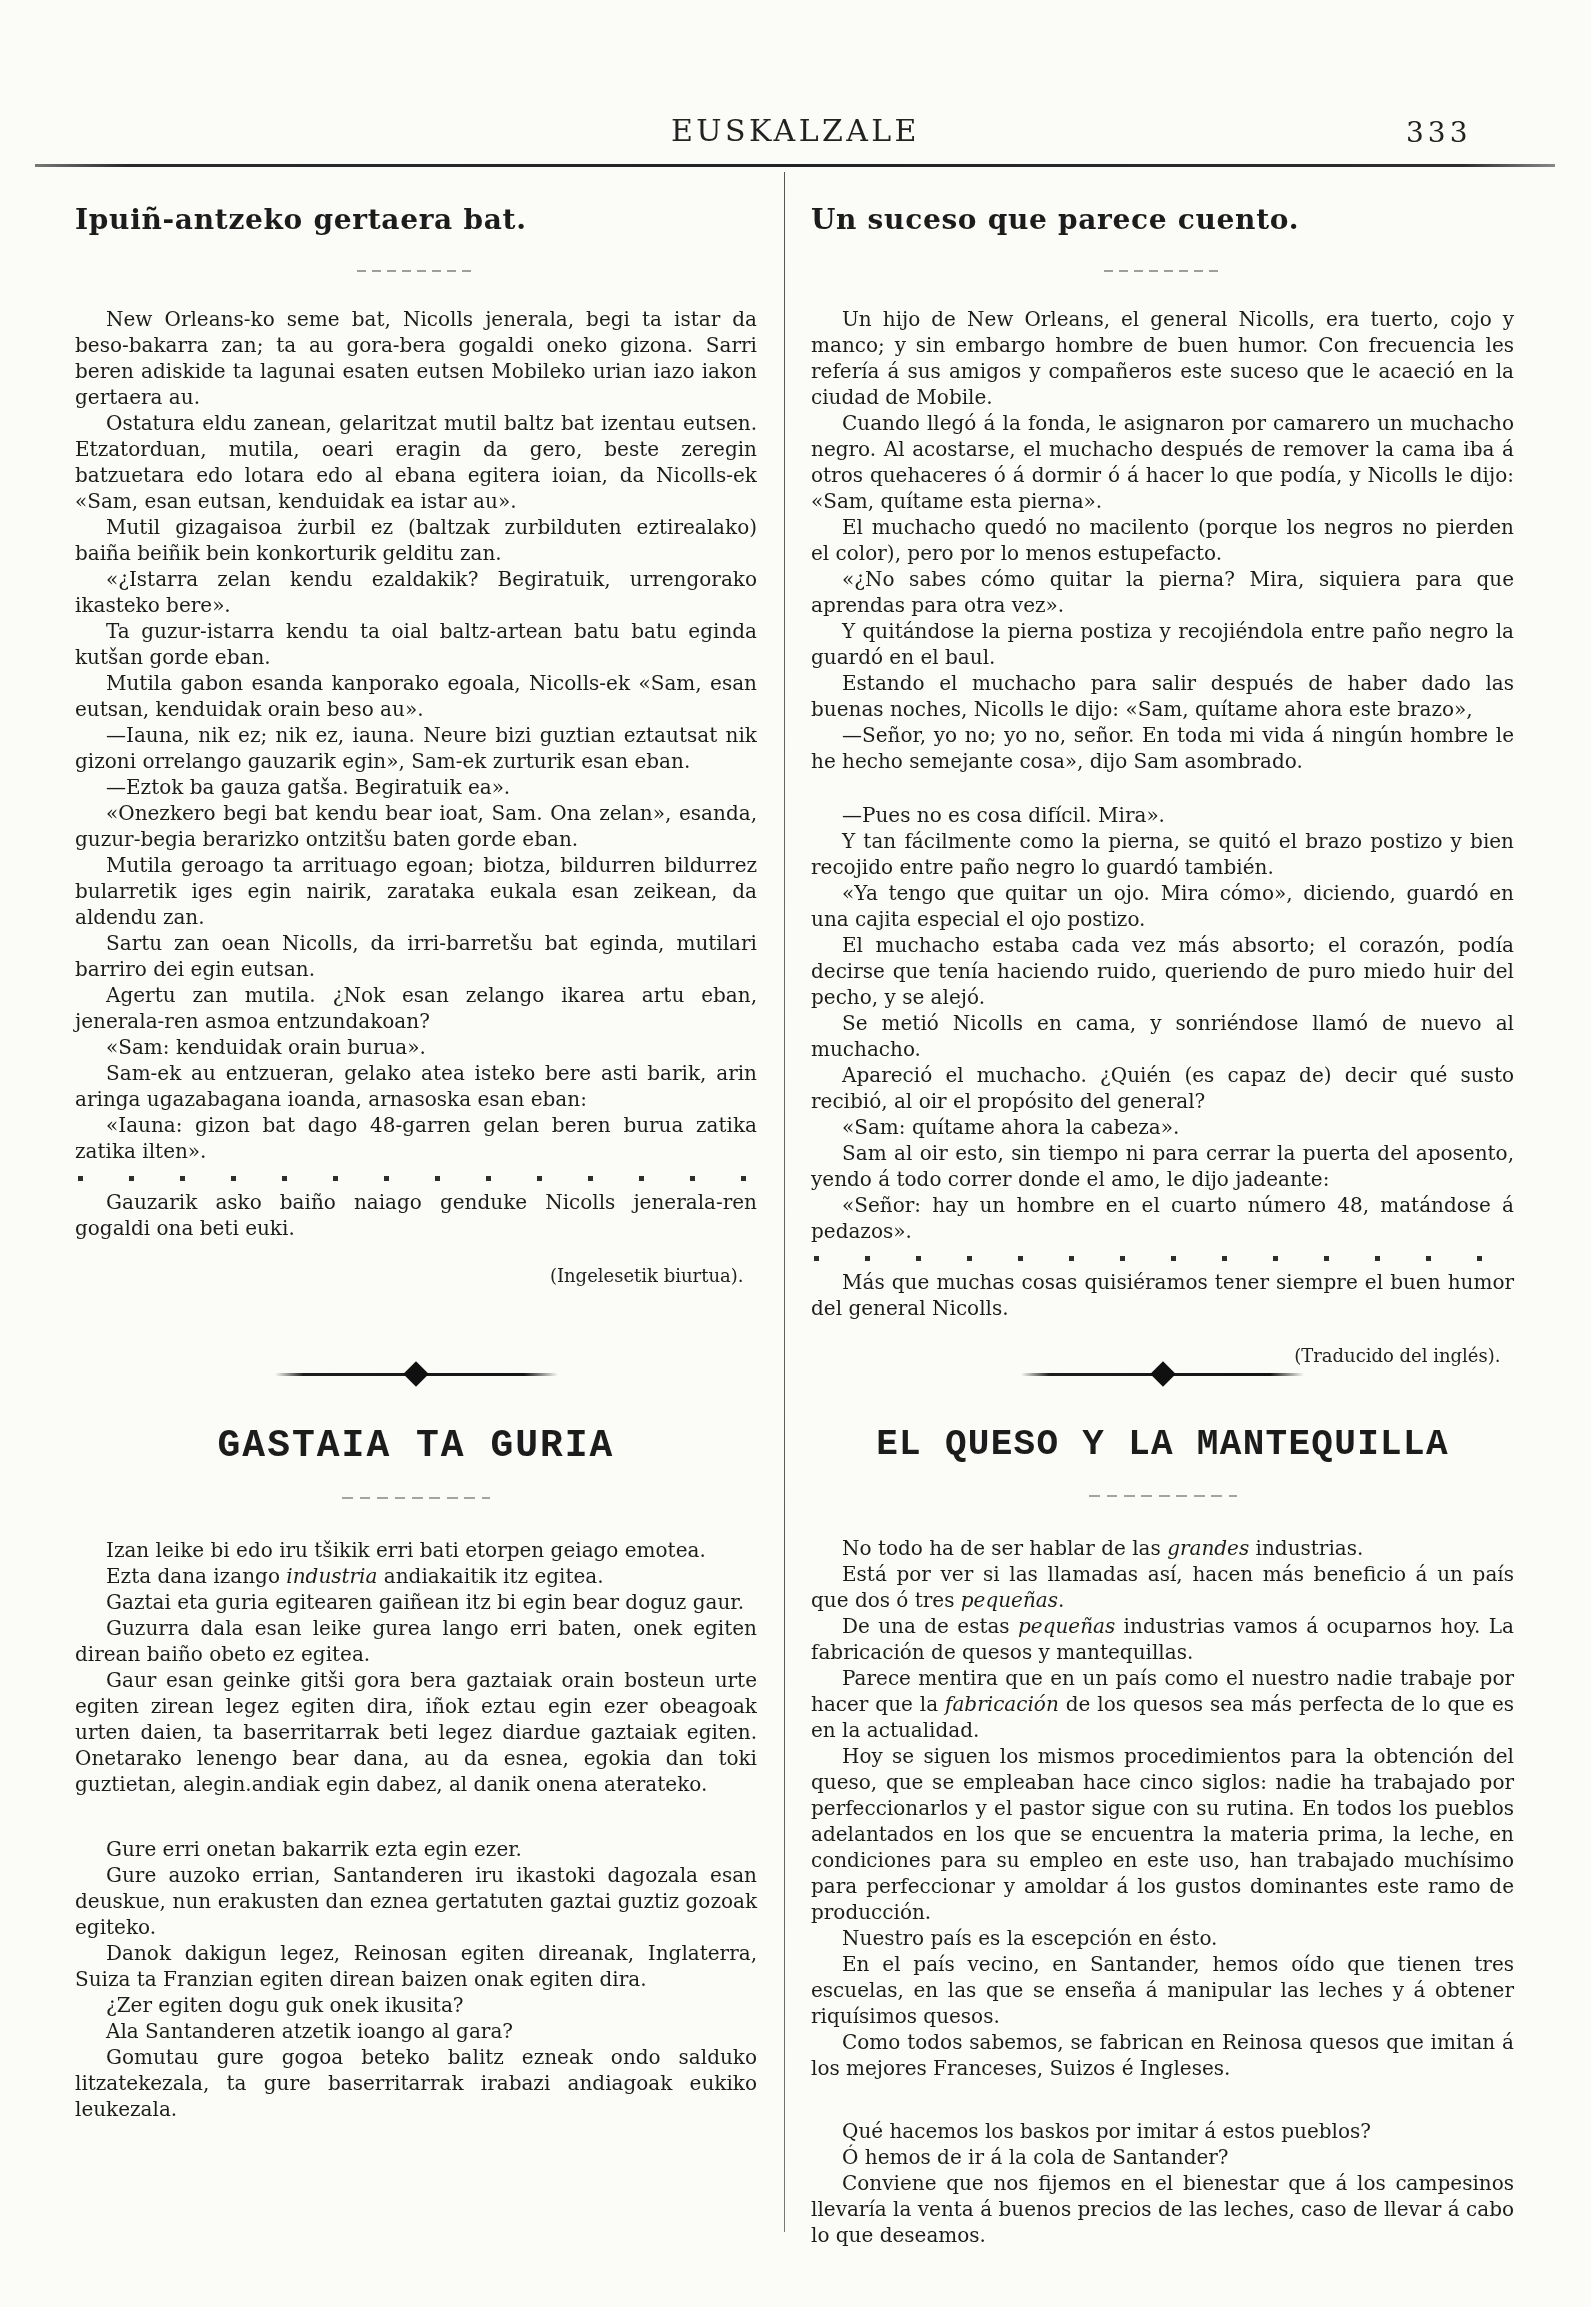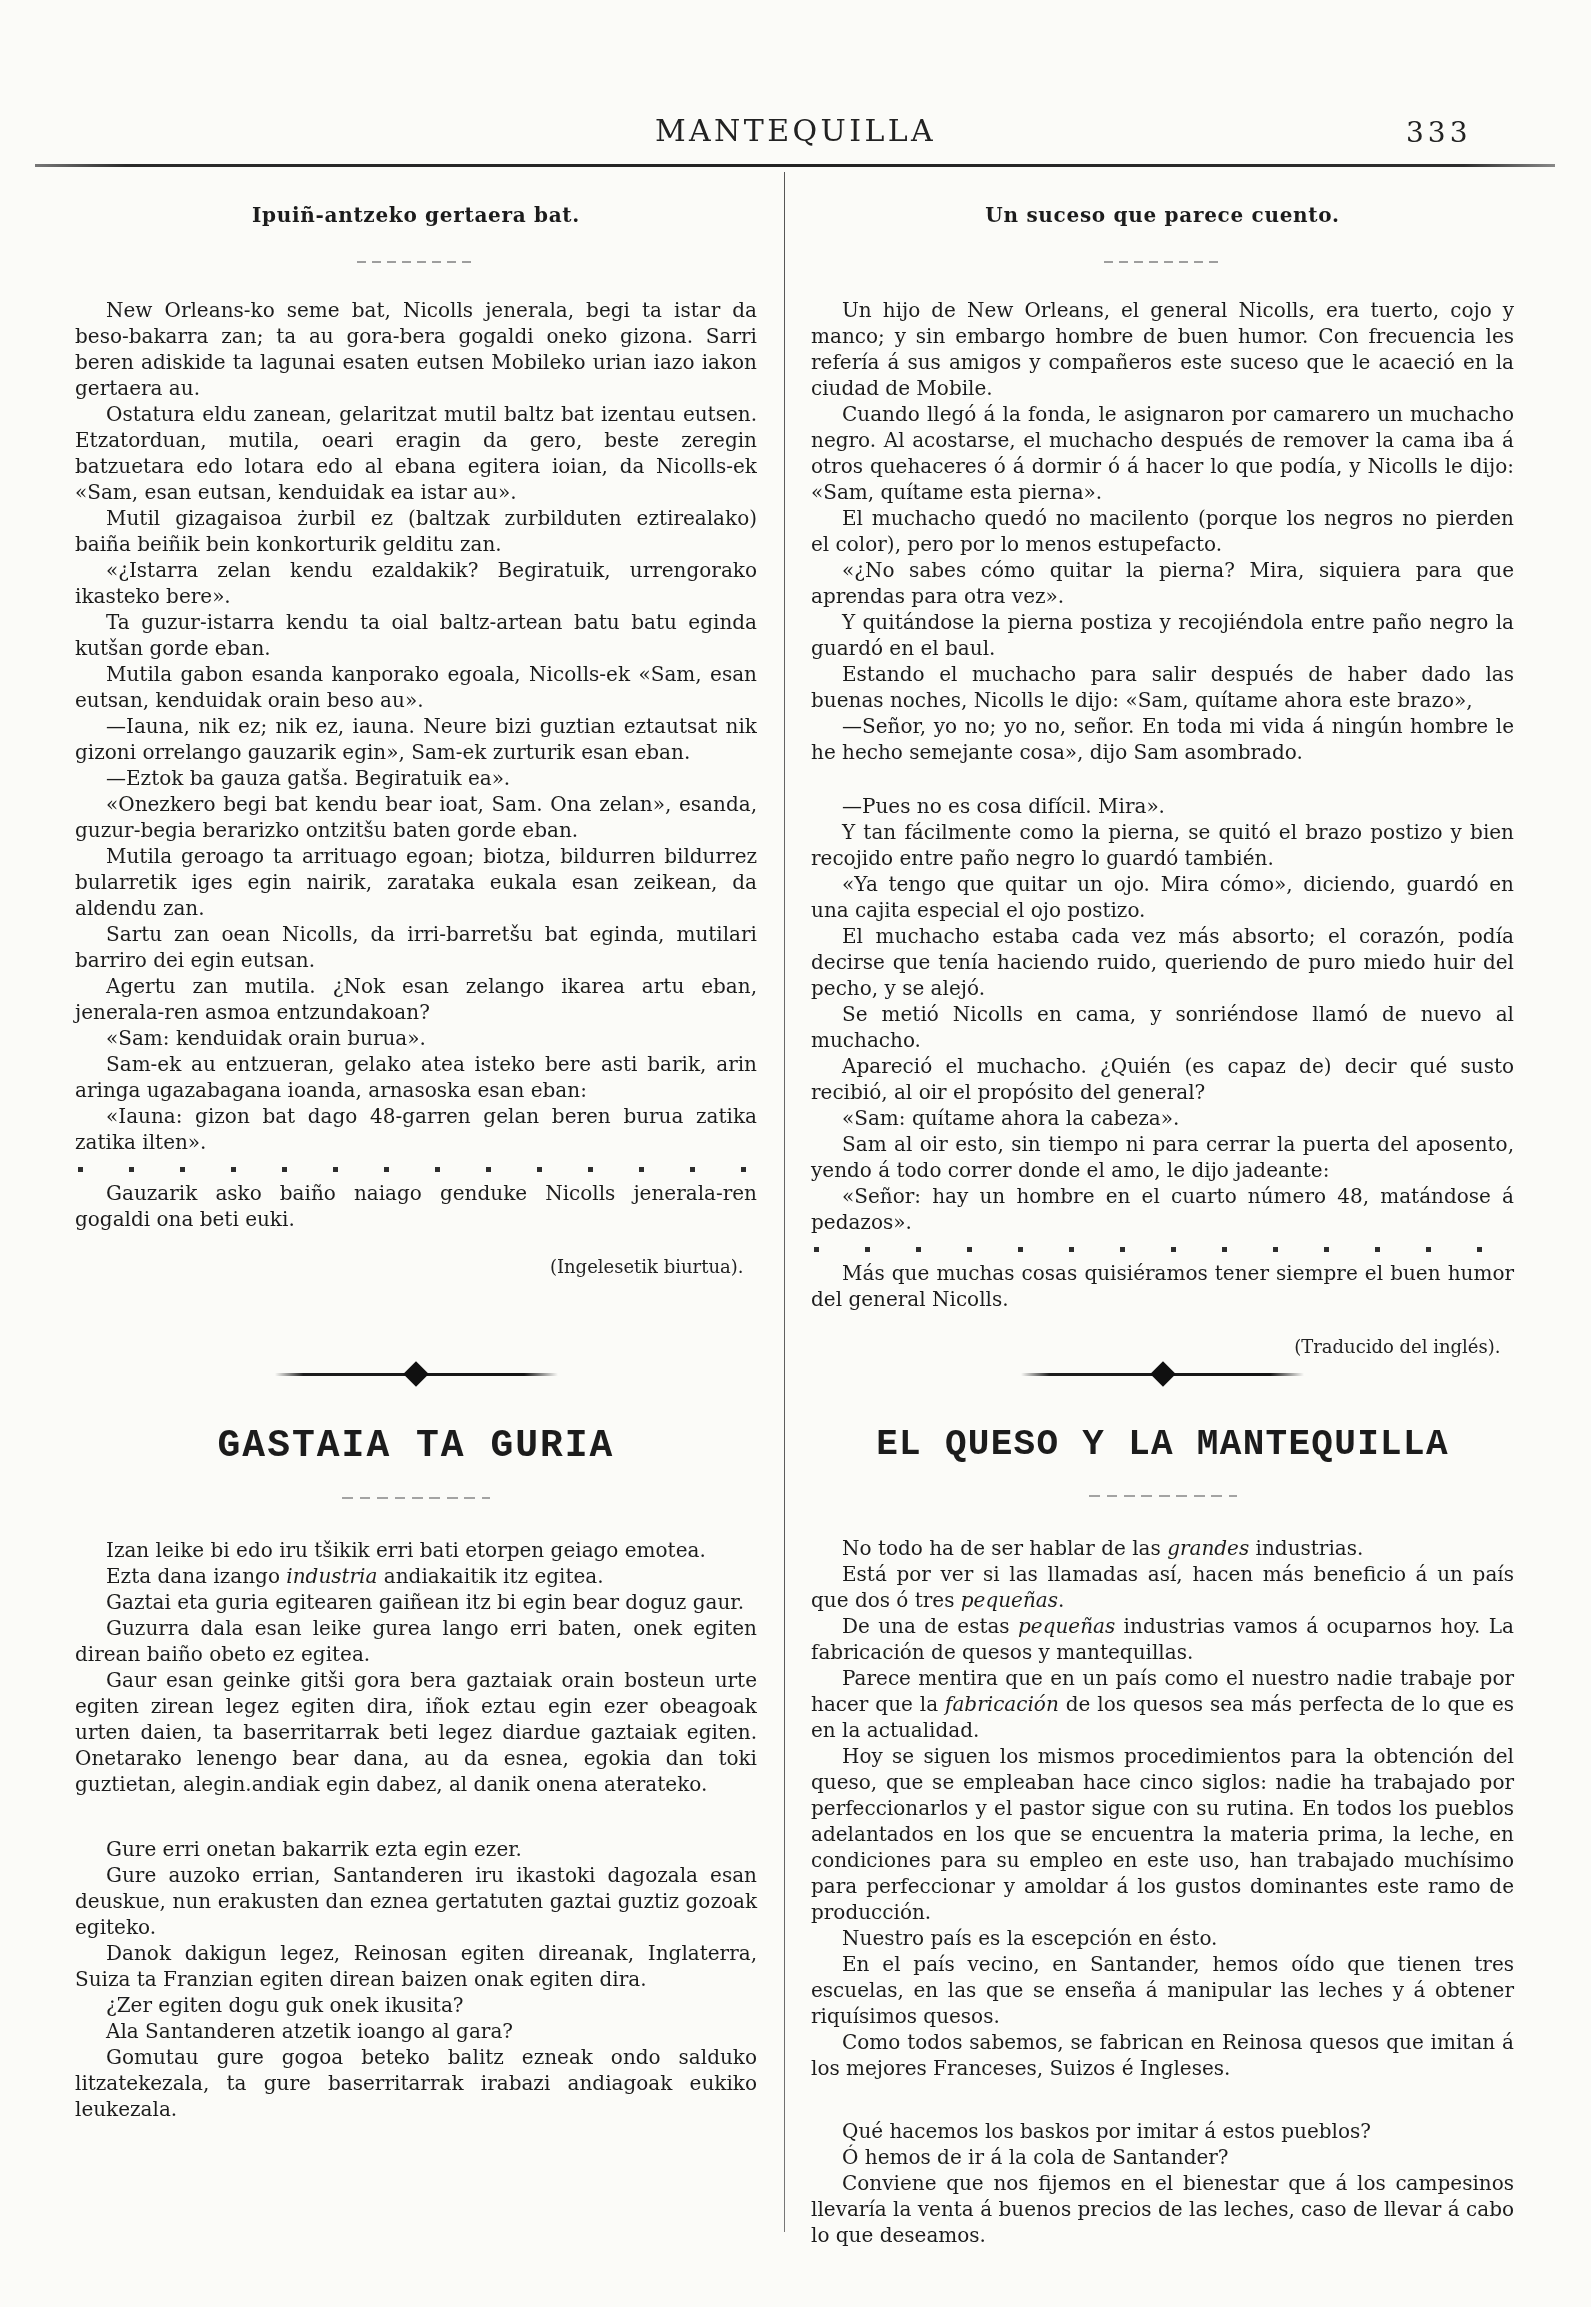--- a/index.html
+++ b/index.html
@@ -26,22 +26,22 @@
     position:absolute;top:172px;left:784px;width:1.3px;height:2060px;
     background:linear-gradient(to bottom,#555 0,#6a6a6a 40%,#585858 70%,#777 100%);
   }
   .col-block{position:absolute;}
   .story-left{top:194px;left:75px;width:682px;}
   .story-right{top:194px;left:811px;width:703px;}
   .article-left{top:1344px;left:75px;width:682px;}
   .article-right{top:1344px;left:811px;width:703px;}
 
   .story-title{
-    margin:9.4px 0 0;text-align:center;
-    font-size:20px;font-weight:700;letter-spacing:0.7px;
+    margin:9.4px 0 0;
+    font-size:28px;font-weight:700;letter-spacing:0.7px;
   }
   .title-dash{
     width:118px;height:2px;margin:34px auto 0;
     background:repeating-linear-gradient(to right,#8d8d8d 0 9.4px,transparent 9.4px 15px);
     opacity:.85;
   }
   .paras{margin-top:34px;}
   .para{
     margin:0;text-indent:31px;
     font-size:20px;line-height:26px;
@@ -81,21 +81,21 @@
   .section-dash{
     width:148px;height:2px;margin:30px auto 0;
     background:repeating-linear-gradient(to right,#8d8d8d 0 10.8px,transparent 10.8px 17.5px);
     opacity:.8;
   }
   .article-paras{margin-top:38px;}
 </style>
 </head>
 <body>
 
-<div class="page-header-title">MANTEQUILLA</div>
+<div class="page-header-title">EUSKALZALE</div>
 <div class="page-number">333</div>
 <div class="top-rule"></div>
 <div class="v-divider"></div>
 
 <div class="col-block story-left">
   <h1 class="story-title">Ipuiñ-antzeko gertaera bat.</h1>
   <div class="title-dash"></div>
   <div class="paras">
       <p class="para">New Orleans-ko seme bat, Nicolls jenerala, begi ta istar da beso-bakarra zan; ta au gora-bera gogaldi oneko gizona. Sarri beren adiskide ta lagunai esaten eutsen Mobileko urian iazo iakon gertaera au.</p>
       <p class="para">Ostatura eldu zanean, gelaritzat mutil baltz bat izentau eutsen. Etzatorduan, mutila, oeari eragin da gero, beste zeregin batzuetara edo lotara edo al ebana egitera ioian, da Nicolls-ek «Sam, esan eutsan, kenduidak ea istar au».</p>

